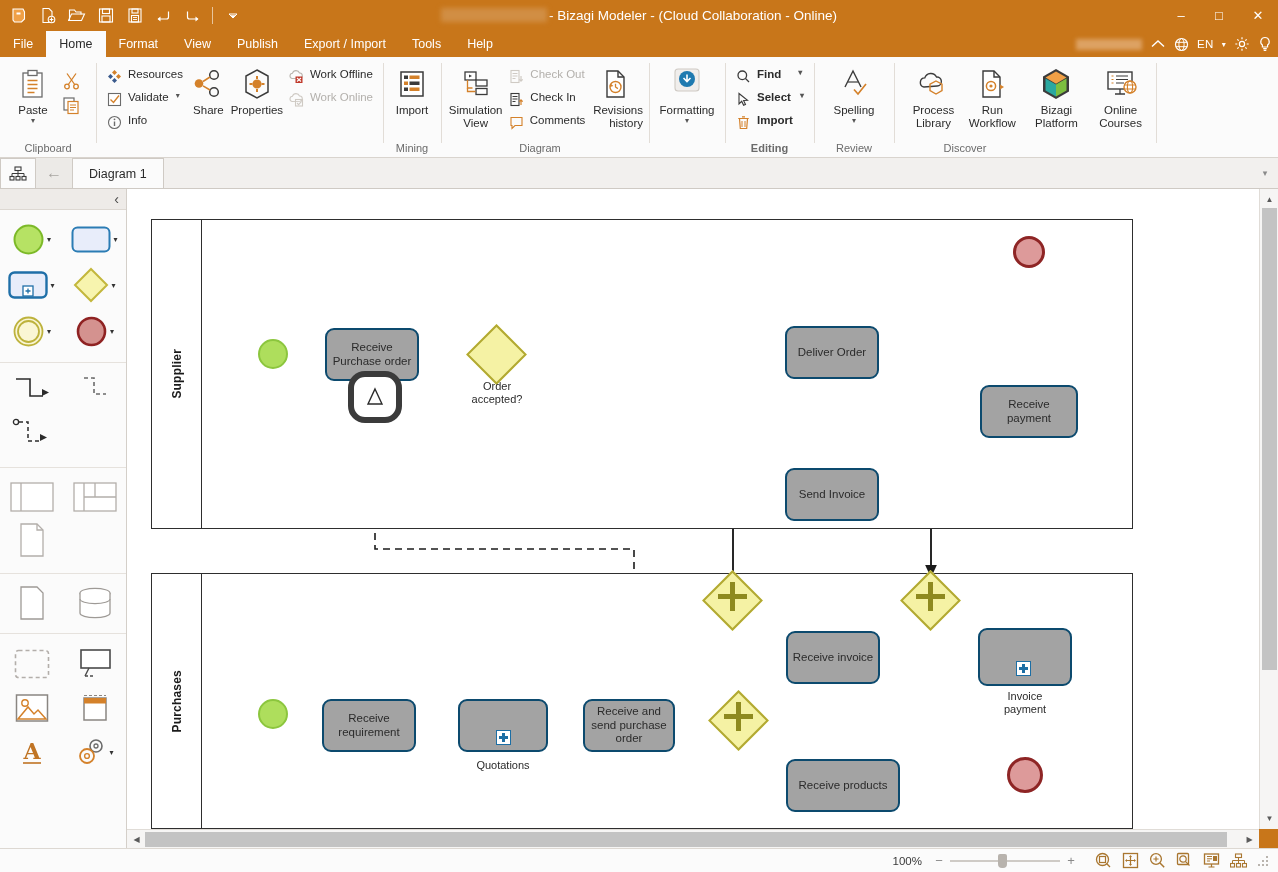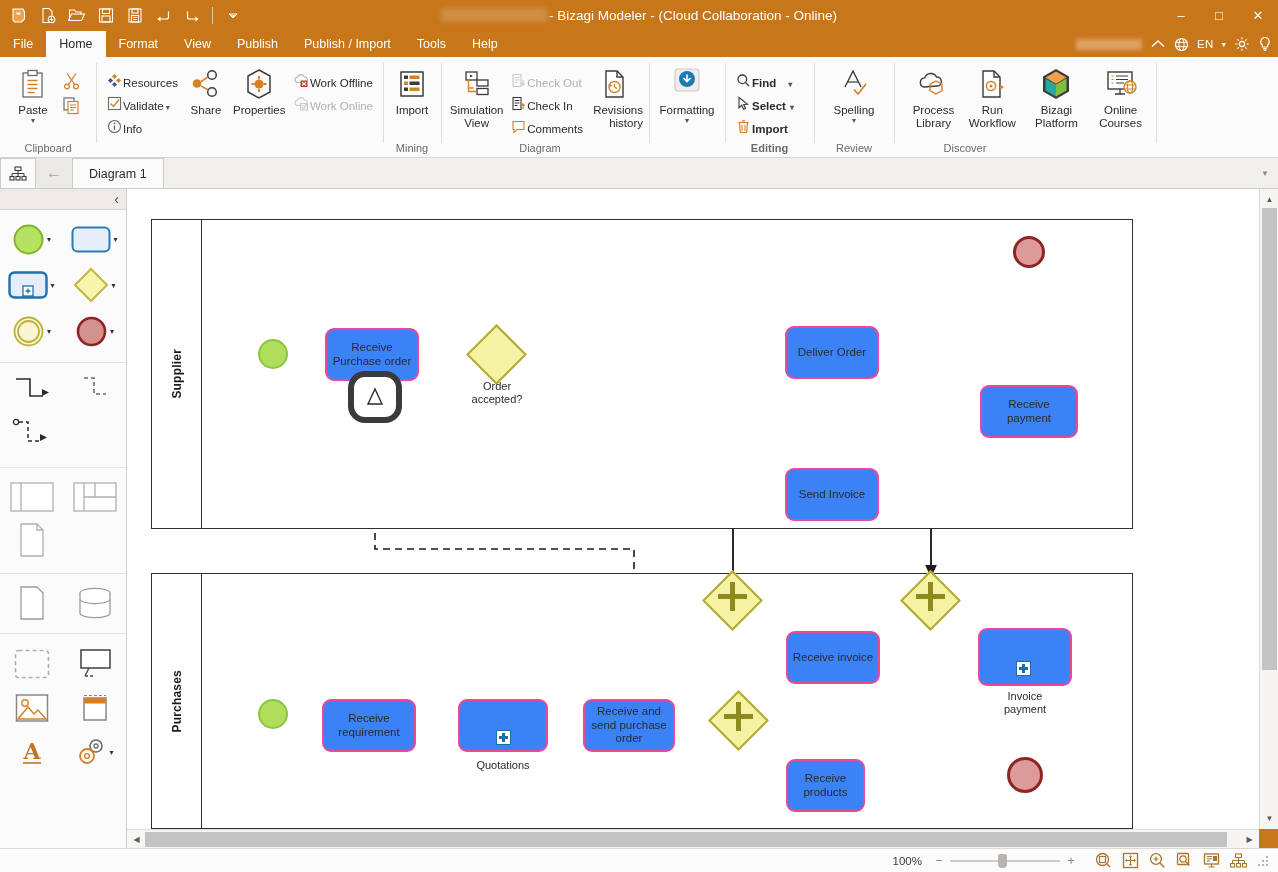--- a/index.html
+++ b/index.html
@@ -82,21 +82,21 @@
   }
   .big-btn .bi { height: 36px; display: flex; align-items: center; justify-content: center; }
   .big-btn .bt {
     font-size: 11.5px; color: #2b2b2b; text-align: center; line-height: 12.5px;
     margin-top: 2px;
   }
   .big-btn.wide { width: 68px; }
   .caret-d { margin-top: 1px; font-size: 8px; color: #555; line-height: 6px; }
   .smallcol { display: flex; flex-direction: column; gap: 2px; padding-top: 6px; }
   .sm-btn {
-    display: flex; align-items: flex-end; height: 21px; padding: 0 4px;
+    display: flex; align-items: flex-start; gap: 5px; height: 21px; padding: 0 4px;
     font-size: 11.5px; color: #2b2b2b; white-space: nowrap;
   }
   .sm-btn.dis { color: #b3b0ac; }
   .sm-ico { width: 17px; height: 17px; display: flex; align-items: center; justify-content: center; }
   .mini-caret { font-size: 8px; color: #555; margin-left: 2px; }
   .iconcol2 { display: flex; flex-direction: column; align-items: center; gap: 3px; padding-top: 7px; }
 
   
   .tabstrip {
     position: absolute; left: 0; top: 158px; width: 1278px; height: 31px;
@@ -154,21 +154,21 @@
     position: absolute; left: 0; top: 0; width: 50px; height: 100%;
     border-right: 1px solid #2e2e2e; display: flex; align-items: center; justify-content: center;
   }
   .pool-label {
     writing-mode: vertical-rl; transform: rotate(180deg);
     font-size: 12px; font-weight: bold; color: #1b1b1b; letter-spacing: .2px;
   }
 
   .node { position: absolute; }
   .task {
-    background: #3b82f6; border: 2px solid #ec4899; border-radius: 9px;
+    background: #a3a3a3; border: 2px solid #0c4a6e; border-radius: 9px;
     display: flex; align-items: center; justify-content: center; text-align: center;
     font-size: 11.5px; color: #2b2b2b; line-height: 13.5px; padding: 2px 4px;
   }
   .ev-start {
     border-radius: 50%; background: #aede5c; border: 2px solid #8cc63e;
   }
   .ev-end {
     border-radius: 50%; background: #dd9a9a; border: 3px solid #8e2525;
   }
   .gw {
@@ -304,21 +304,21 @@
       <div class="wc">✕</div>
     </div>
   </div>
 
   <div class="menubar">
     <div class="menu-item">File</div>
     <div class="menu-item active">Home</div>
     <div class="menu-item">Format</div>
     <div class="menu-item">View</div>
     <div class="menu-item">Publish</div>
-    <div class="menu-item">Publish / Import</div>
+    <div class="menu-item">Export / Import</div>
     <div class="menu-item">Tools</div>
     <div class="menu-item">Help</div>
     <div class="menu-right">
       <div class="redact-user"></div>
       <div class="mr-ico">
         <svg width="16" height="12" viewBox="0 0 16 12">
             <path d="M2 8.5 8 3l6 5.5" fill="none" stroke="#fff" stroke-width="1.4"></path>
           </svg>
       </div>
       <div class="mr-ico">
@@ -966,21 +966,21 @@
       <div class="node task" style="left:456px; top:510px; width:92px; height:53px; white-space:pre-line;">Receive and
 send purchase
 order</div>
 
       <div class="node gw" style="left:590px; top:510px; width:43px; height:43px;"></div>
       <div style="position:absolute; left:597px; top:525px; width:29px; height:5px; background:#8e8a1f;"></div>
       <div style="position:absolute; left:609px; top:513px; width:5px; height:29px; background:#8e8a1f;"></div>
 
       <div class="node task" style="left:659px; top:442px; width:94px; height:53px;">Receive invoice</div>
 
-      <div class="node task" style="left:659px; top:570px; width:79px; height:53px;">Receive products</div>
+      <div class="node task" style="left:659px; top:570px; width:114px; height:53px;">Receive products</div>
 
       <div class="node task" style="left:851px; top:439px; width:94px; height:58px; border-width:2.5px;"></div>
       <div class="subplus" style="left:889px; top:472px;"></div>
       <div class="nodelabel" style="left:848px; top:501px; width:100px; white-space:pre-line;">Invoice
 payment</div>
 
       <div class="node ev-end" style="left:880px; top:568px; width:36px; height:36px;"></div>
 
     </div>
   </div>

